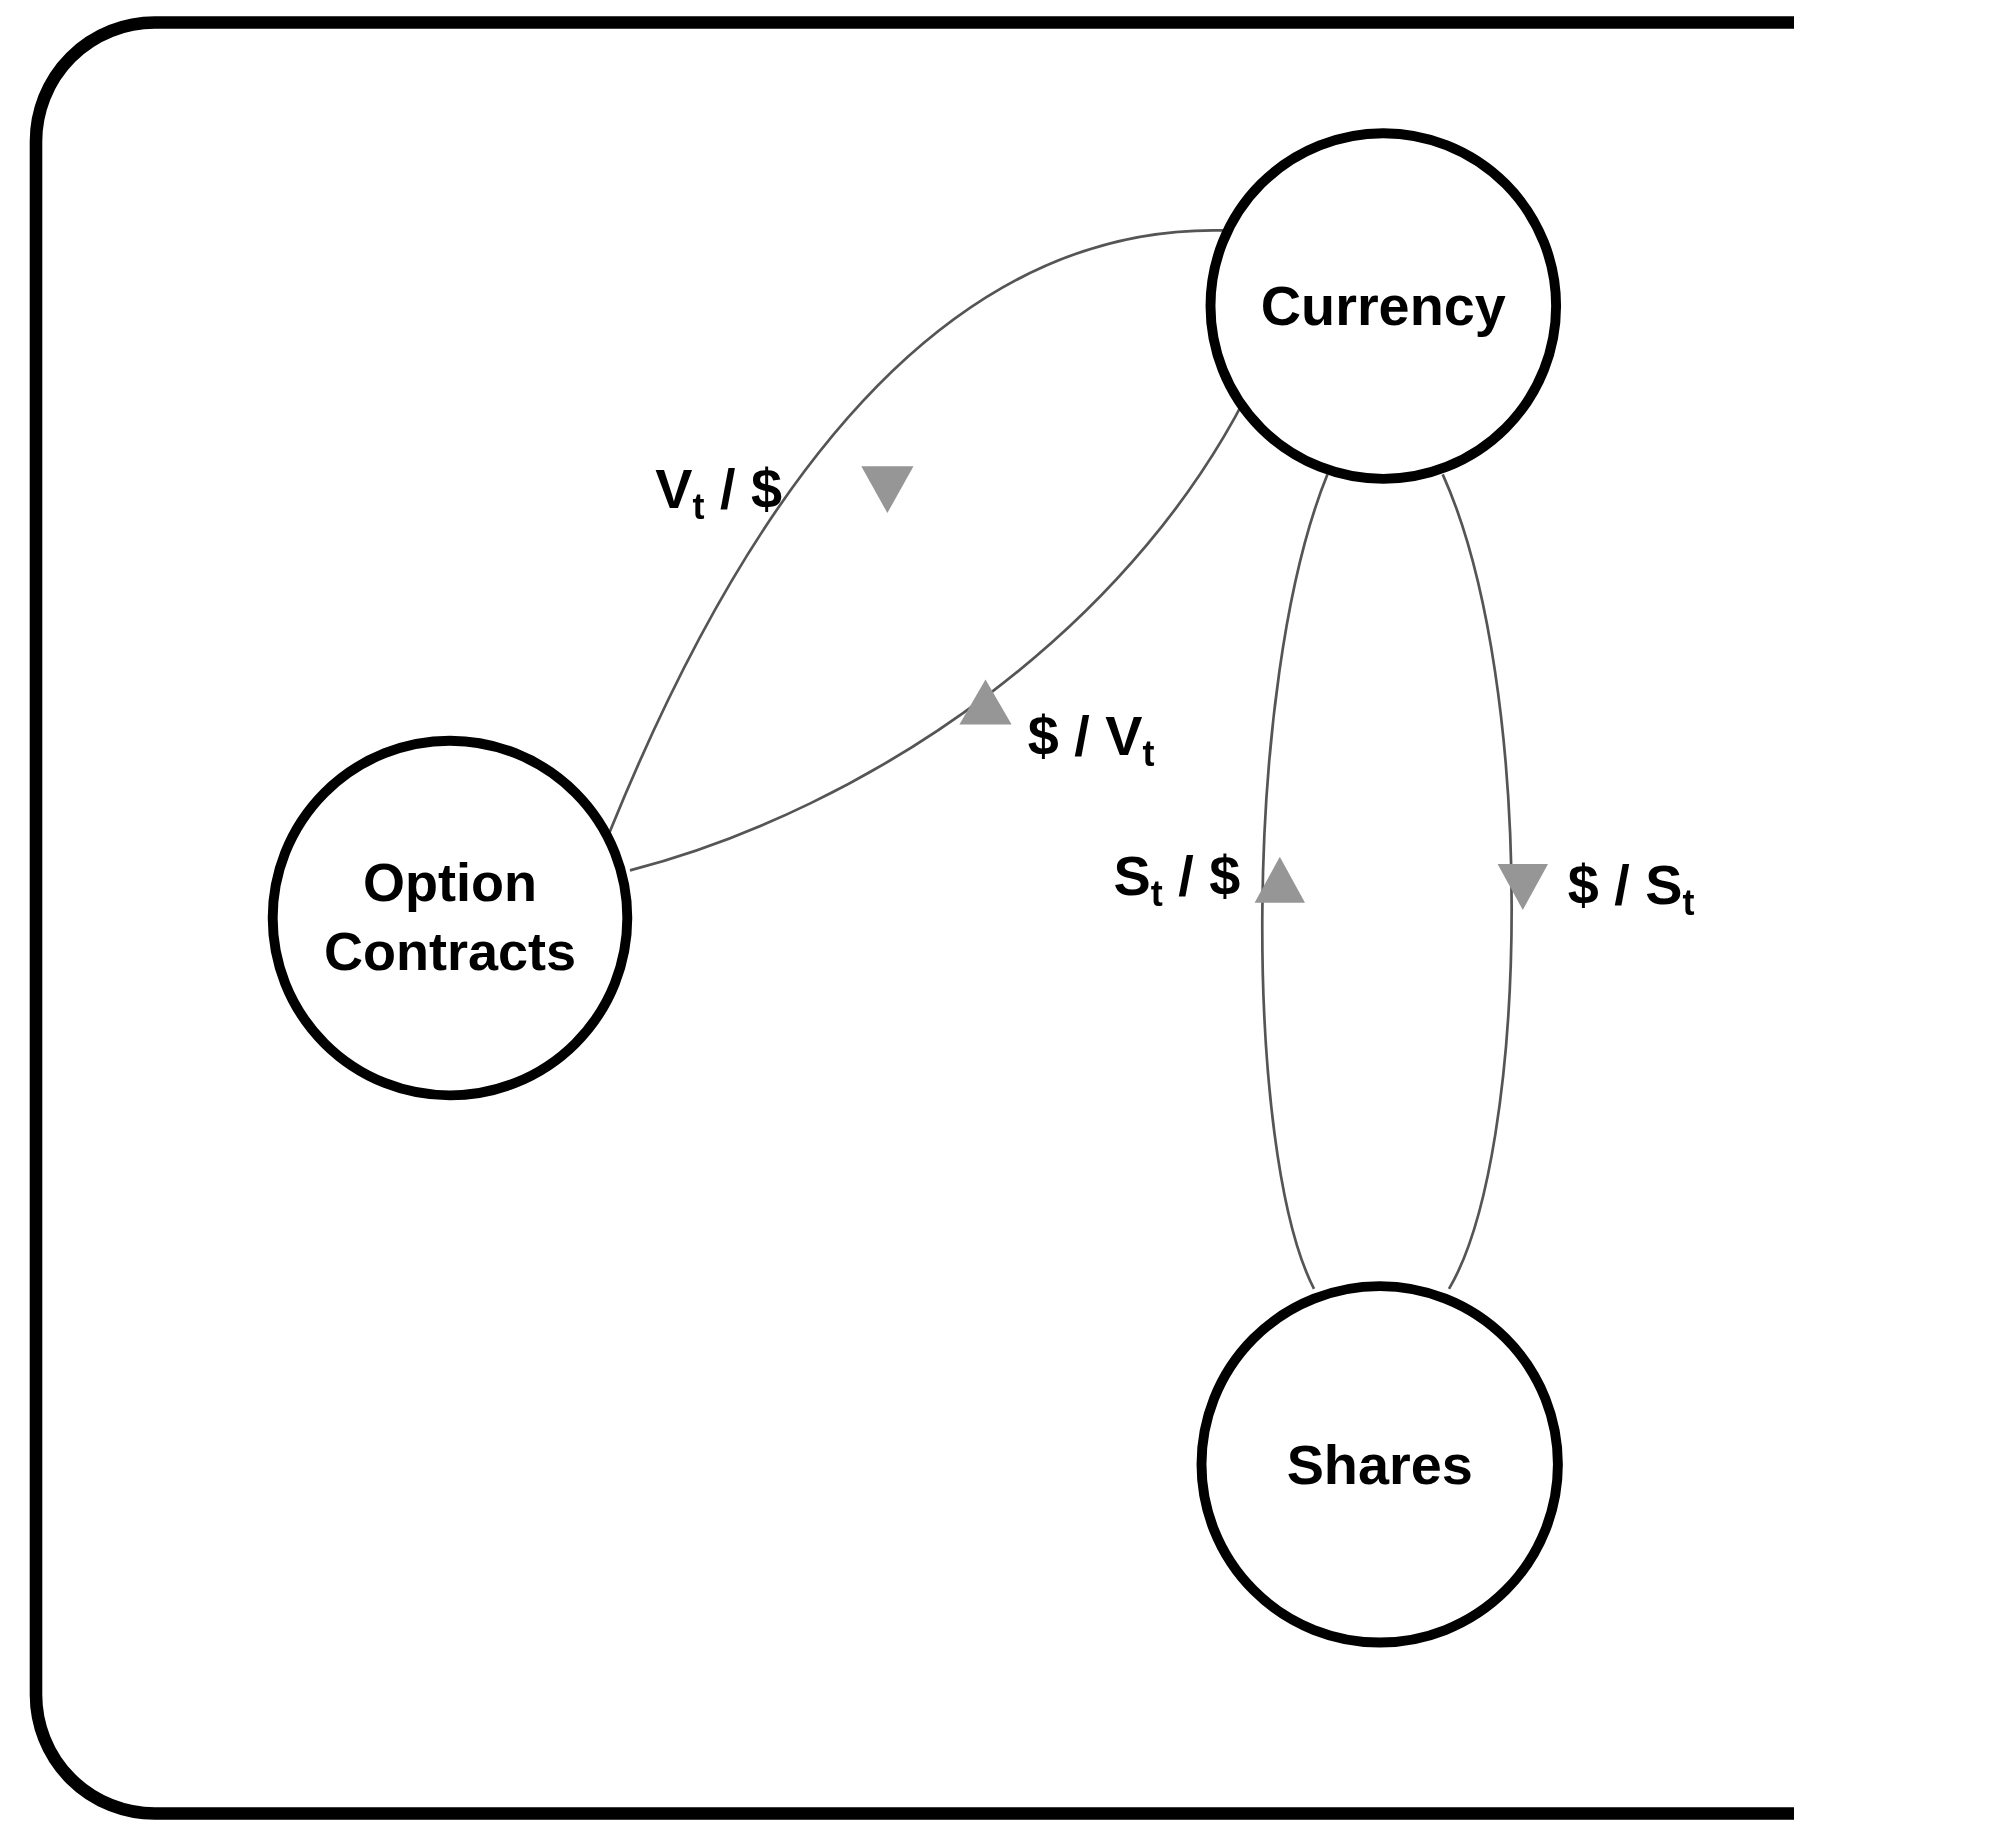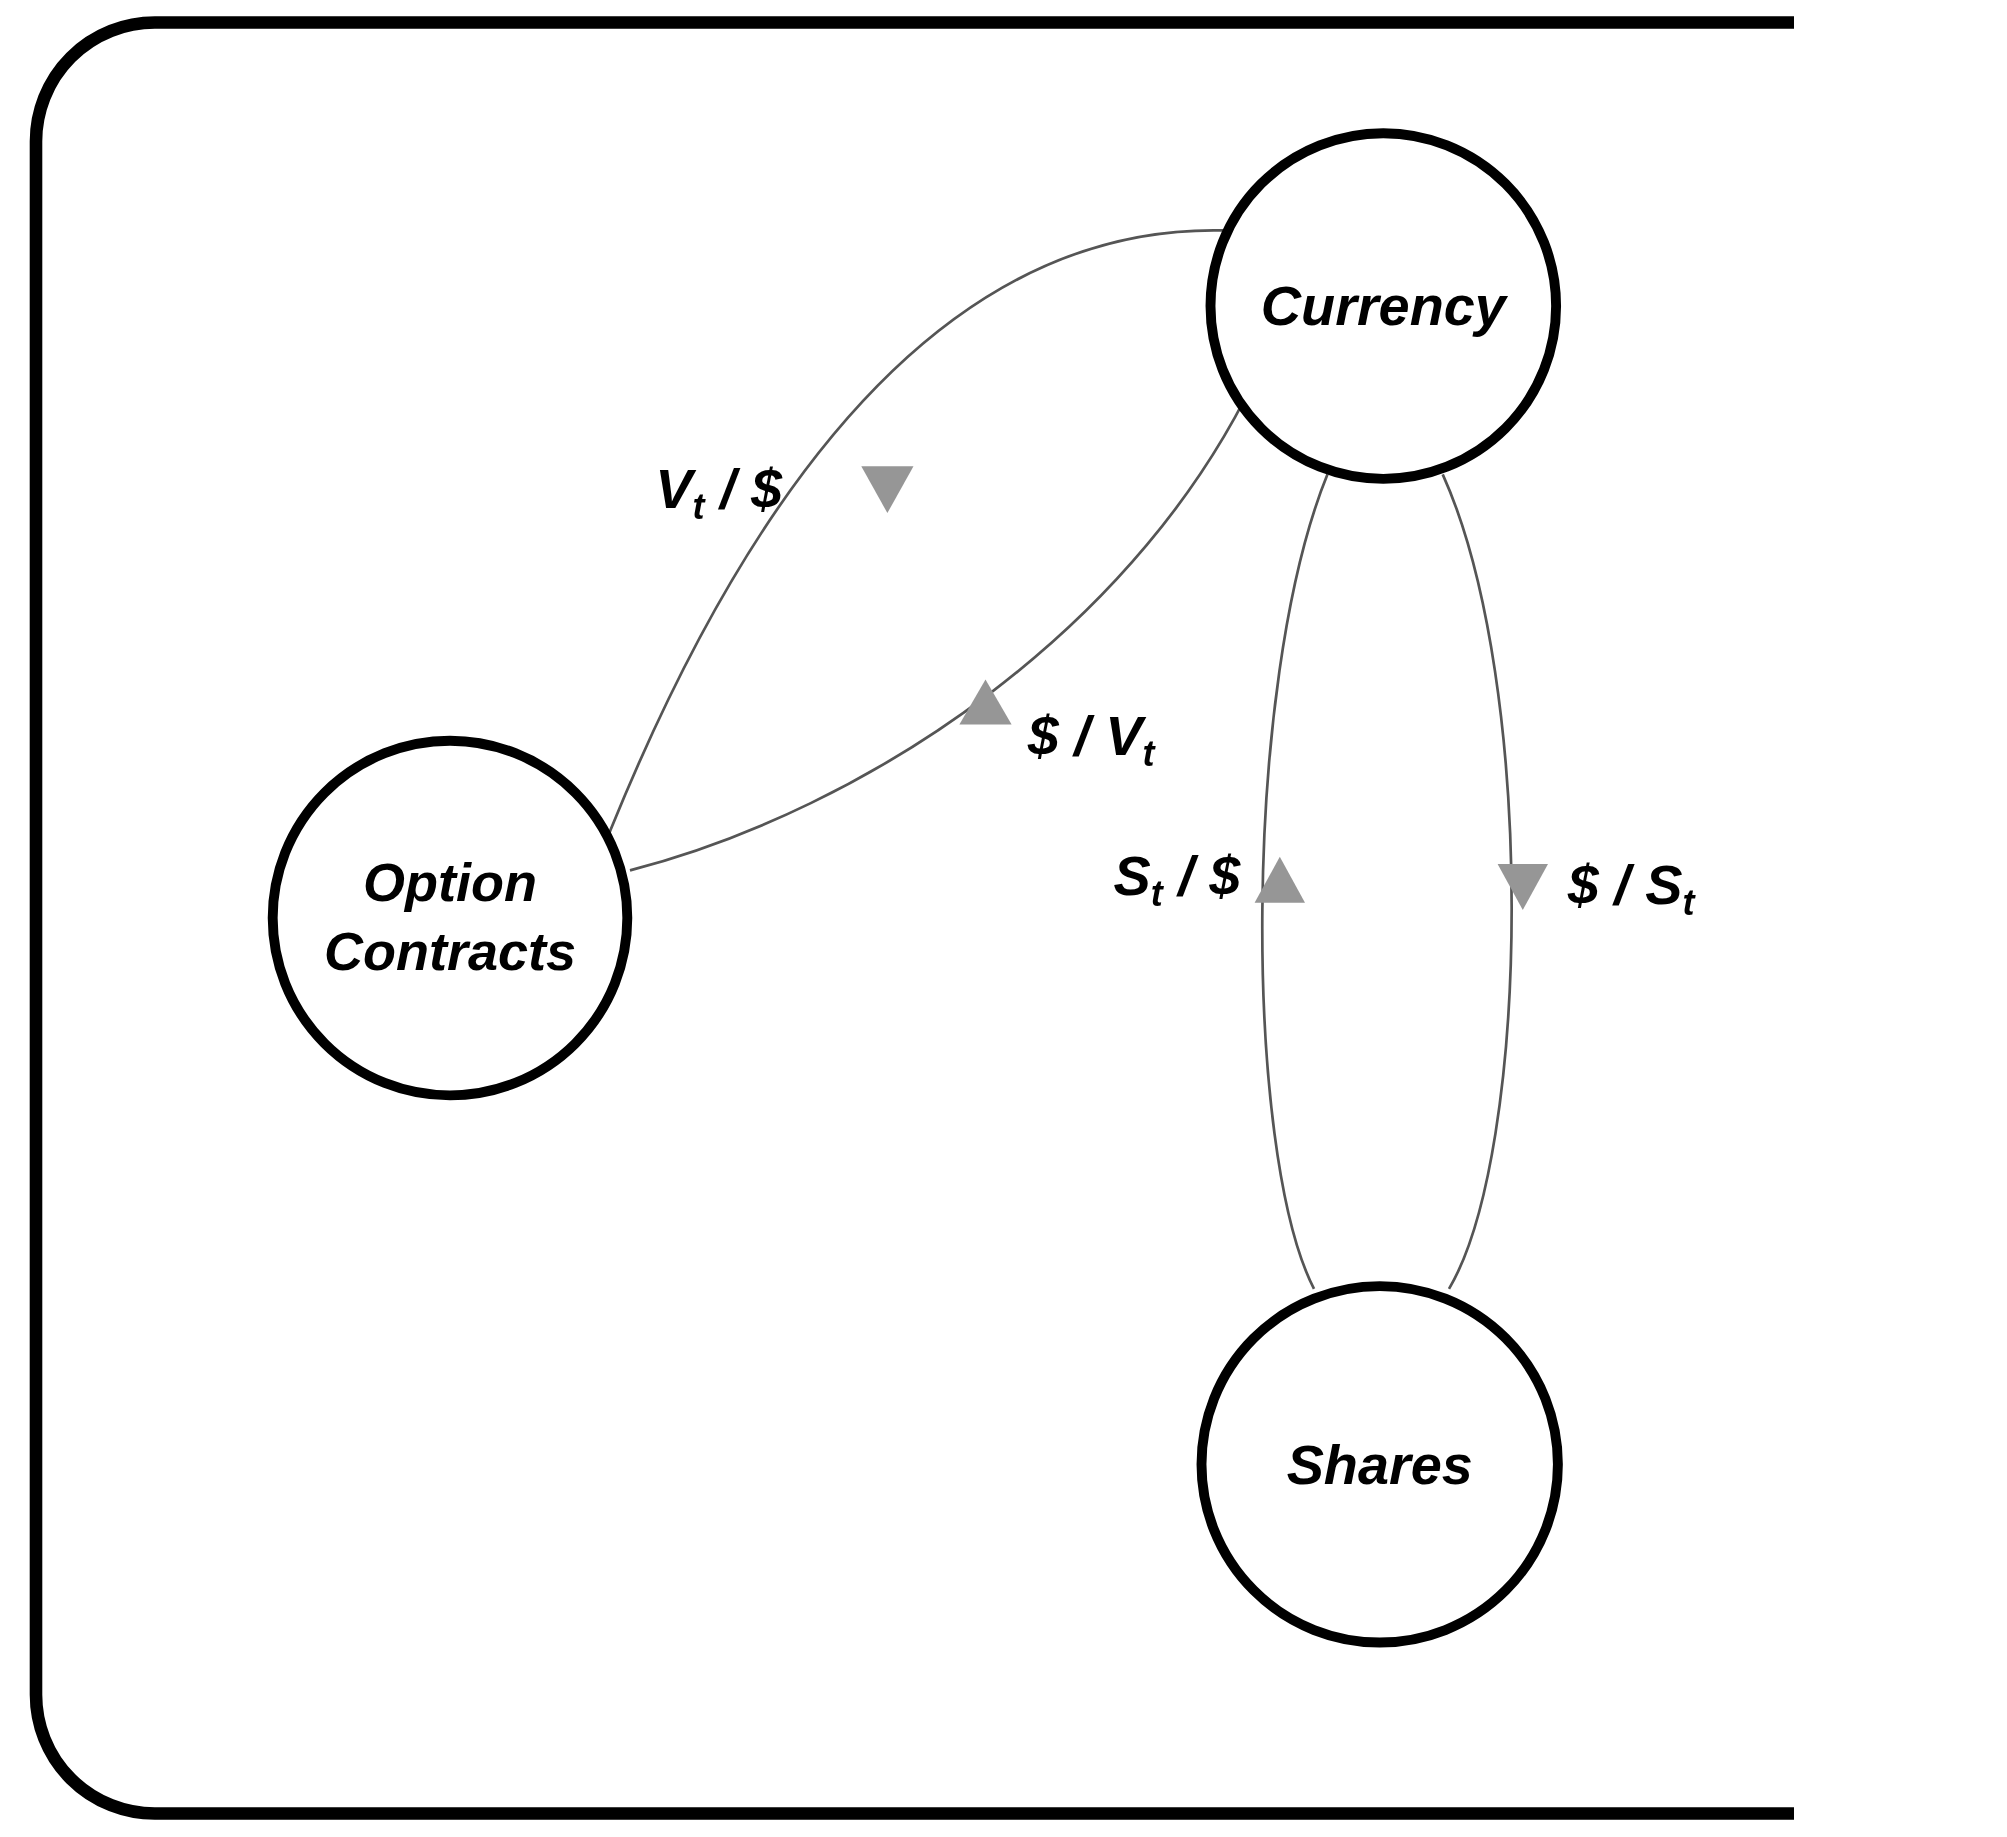--- a/index.html
+++ b/index.html
@@ -10,21 +10,20 @@
   }
   body {
     font-family: "Liberation Sans", sans-serif;
   }
   #stage {
     position: relative;
     width: 1794px;
     height: 1837px;
     background: #ffffff;
     overflow: hidden;
-    font-style: italic;
   }
   #diagram-svg {
     position: absolute;
     left: 0;
     top: 0;
     width: 2007px;
     height: 1837px;
     display: block;
   }
   .frame-rect {

